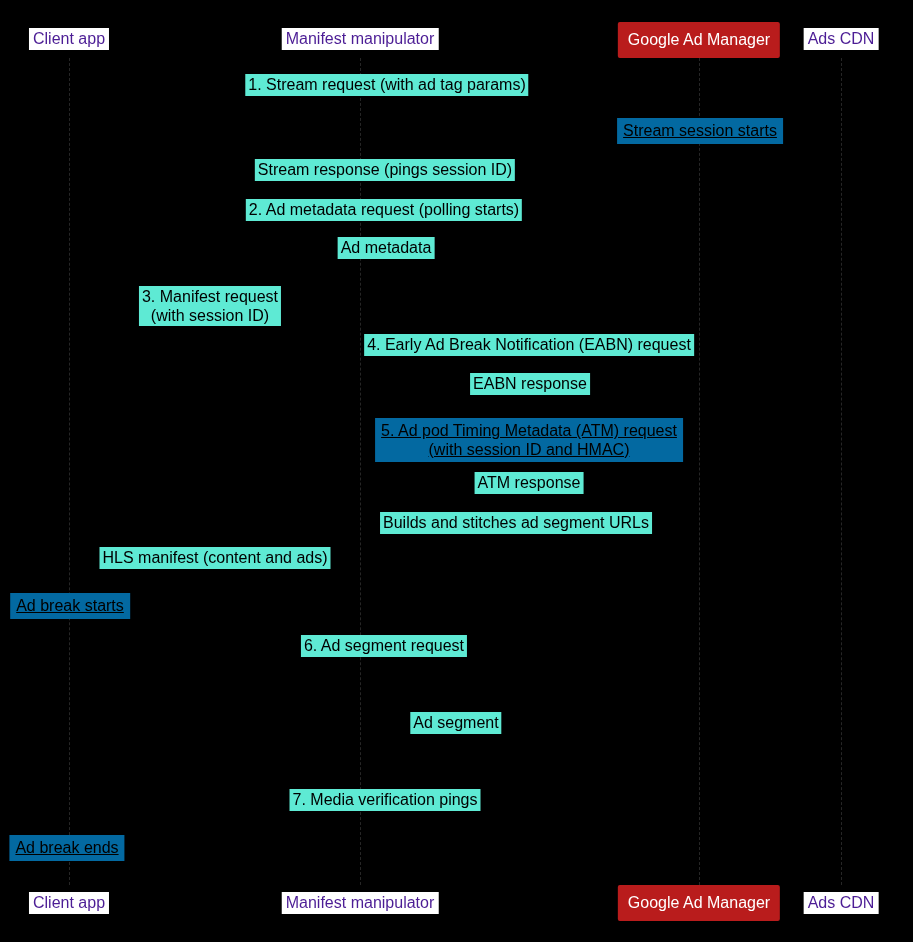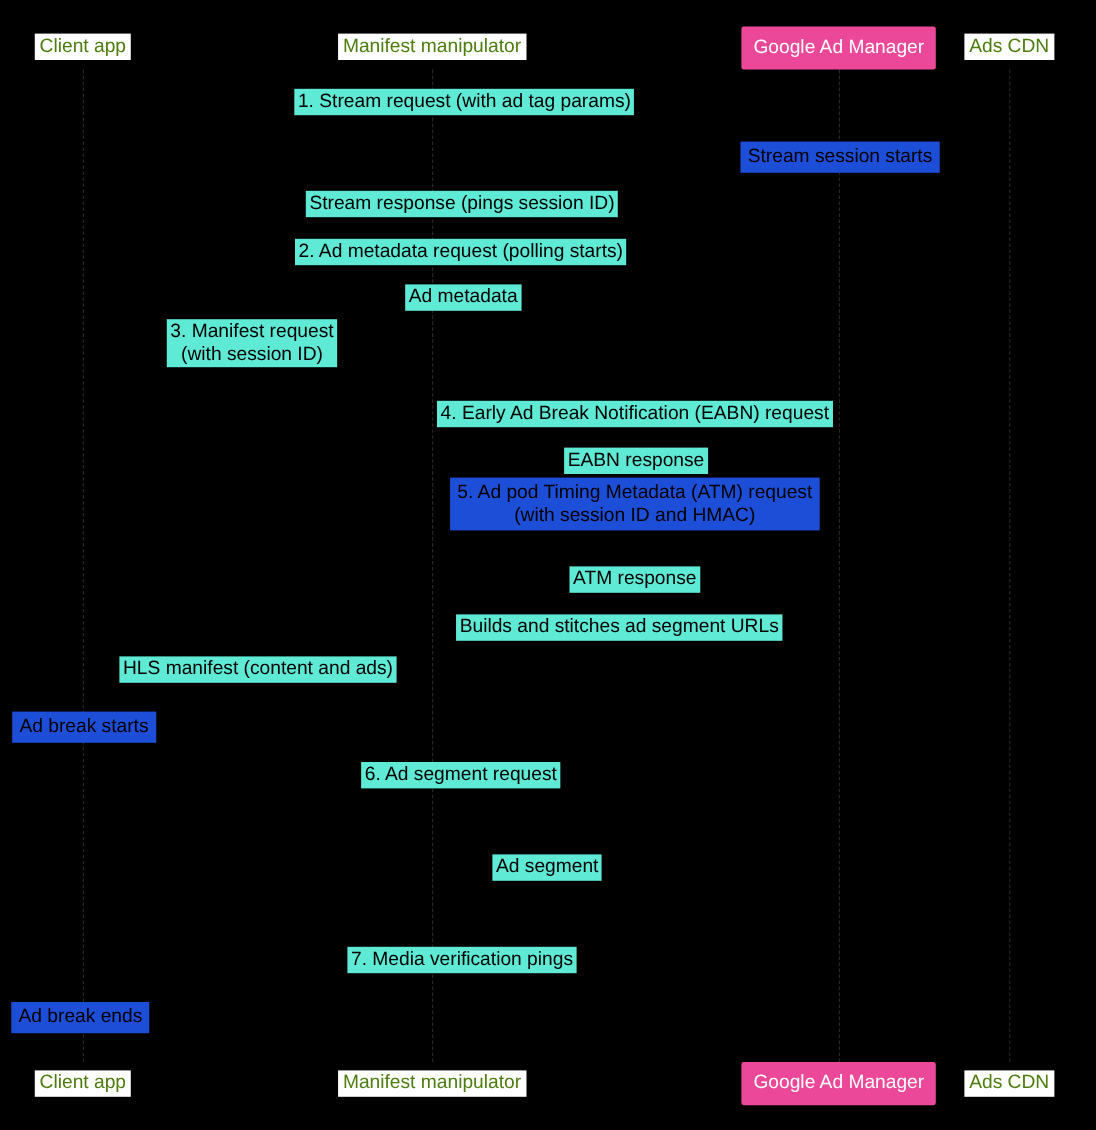--- a/index.html
+++ b/index.html
@@ -9,40 +9,41 @@
     background:#000000;
     font-family:"Liberation Sans","DejaVu Sans",sans-serif;
     overflow:hidden;
   }
   .lifeline{
     position:absolute;top:58px;height:827px;width:0;
     border-left:1px dashed #262626;
   }
   .actor{
     position:absolute;transform:translate(-50%,-50%);
-    background:#ffffff;color:#4d7c0f;
+    background:#ffffff;color:#4c1d95;
     font-size:16px;line-height:20px;
     padding:1px 4px;white-space:nowrap;text-align:center;
   }
   .actor-gam{
-    background:#ec4899;color:#ffffff;
+    background:#b91c1c;color:#ffffff;
     padding:8px 10px;border-radius:2px;
     min-width:140px;text-align:center;
   }
   .msg{
     position:absolute;transform:translate(-50%,-50%);
     background:#5eead4;color:#000000;
     font-size:16px;line-height:20px;
     padding:1px 3px;white-space:nowrap;text-align:center;
   }
-  .msg.two{line-height:19px;}
+  .msg.two{line-height:19px;margin-top:20px;}
   .msg.two span{display:block;}
   .note{
-    background:#1d4ed8;color:#000000;
+    background:#0369a1;color:#000000;
     padding:3px 6px;
+    text-decoration:underline;
   }
 </style>
 </head>
 <body>
 
 <div class="canvas">
 
   <div class="lifeline" style="left:69px"></div>
   <div class="lifeline" style="left:360px"></div>
   <div class="lifeline" style="left:699px"></div>

